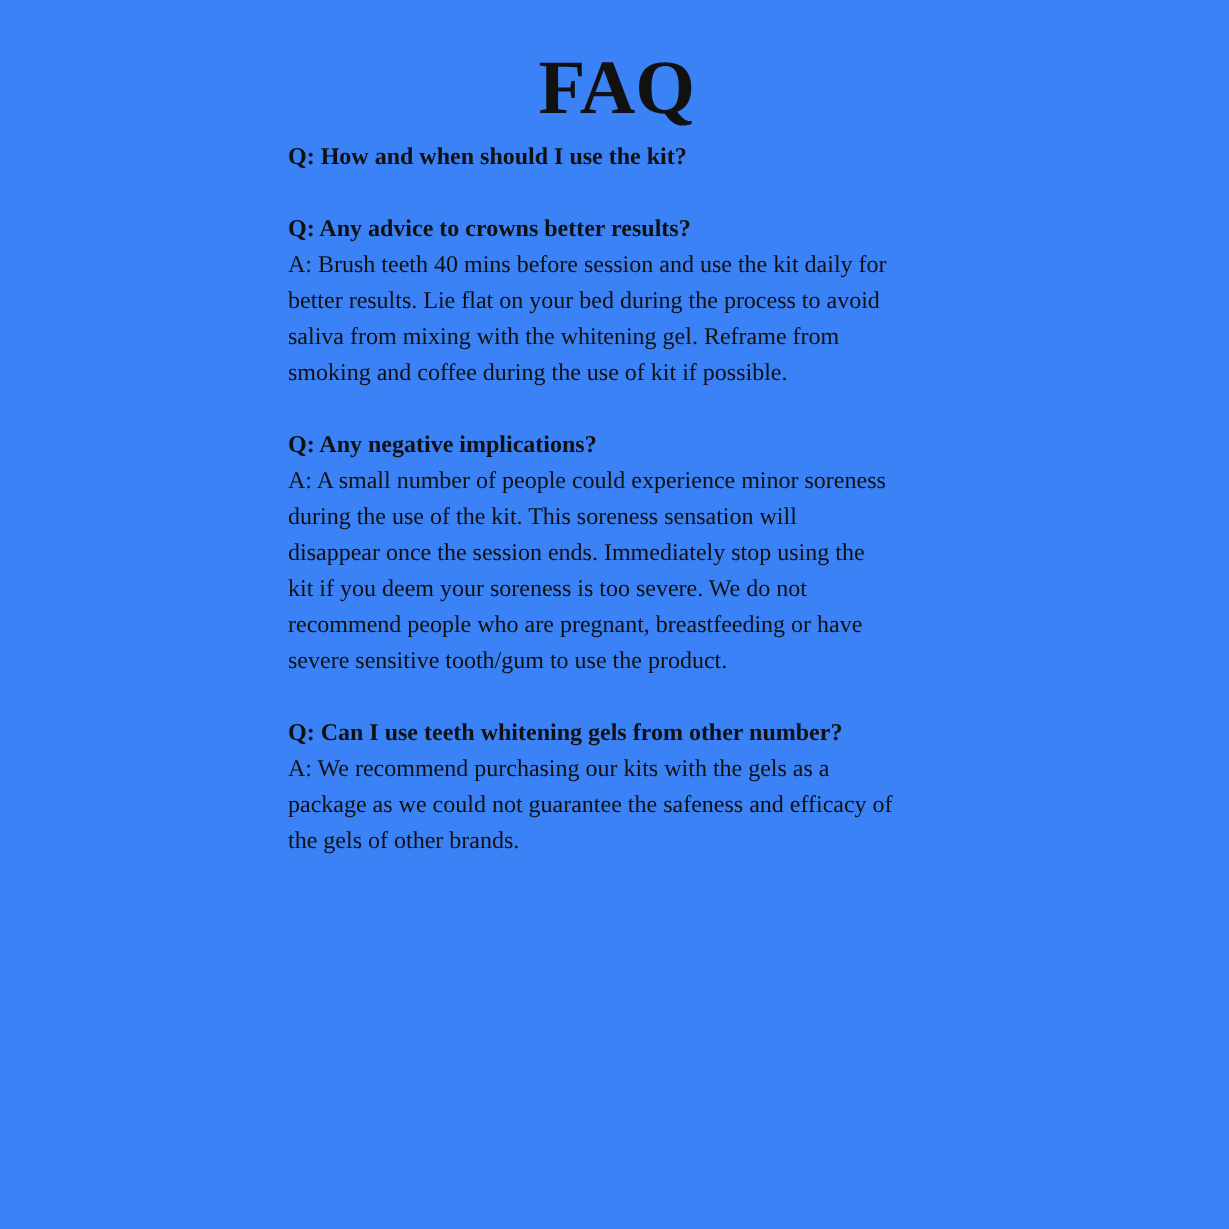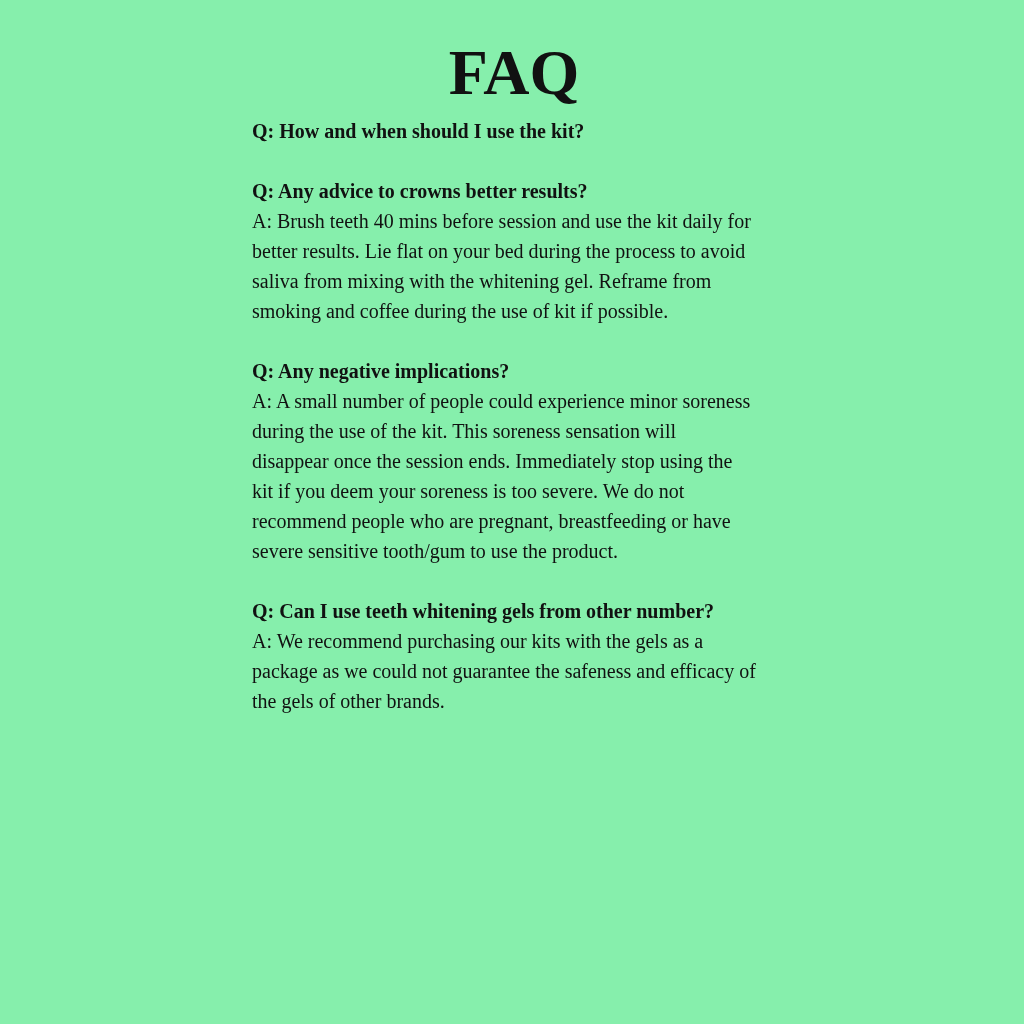--- a/index.html
+++ b/index.html
@@ -23,40 +23,40 @@
   }
   .page-title {
     margin: 0 0 8px 0;
     font-size: 64px;
     font-weight: bold;
     line-height: 1.1;
     text-align: center;
     letter-spacing: 0;
   }
   .qa-item {
-    margin: 0 0 30px 12px;
+    margin: 0 0 30px 0;
   }
   .qa-question {
     margin: 0;
     font-size: 20px;
     font-weight: bold;
     line-height: 30px;
   }
   .qa-answer {
     margin: 0;
     font-size: 20px;
     font-weight: normal;
     line-height: 30px;
     white-space: pre-line;
   }
 </style>
 </head>
 <body>
 
-<div class="page" style="background: #86efac; color: rgb(17, 17, 17);">
+<div class="page" style="background: #3b82f6; color: rgb(17, 17, 17);">
   <div class="content">
 
     <h1 class="page-title">FAQ</h1>
 
     <section class="qa-item">
       <p class="qa-question">Q: How and when should I use the kit?</p>
     </section>
 
     <section class="qa-item">
       <p class="qa-question">Q: Any advice to crowns better results?</p>

